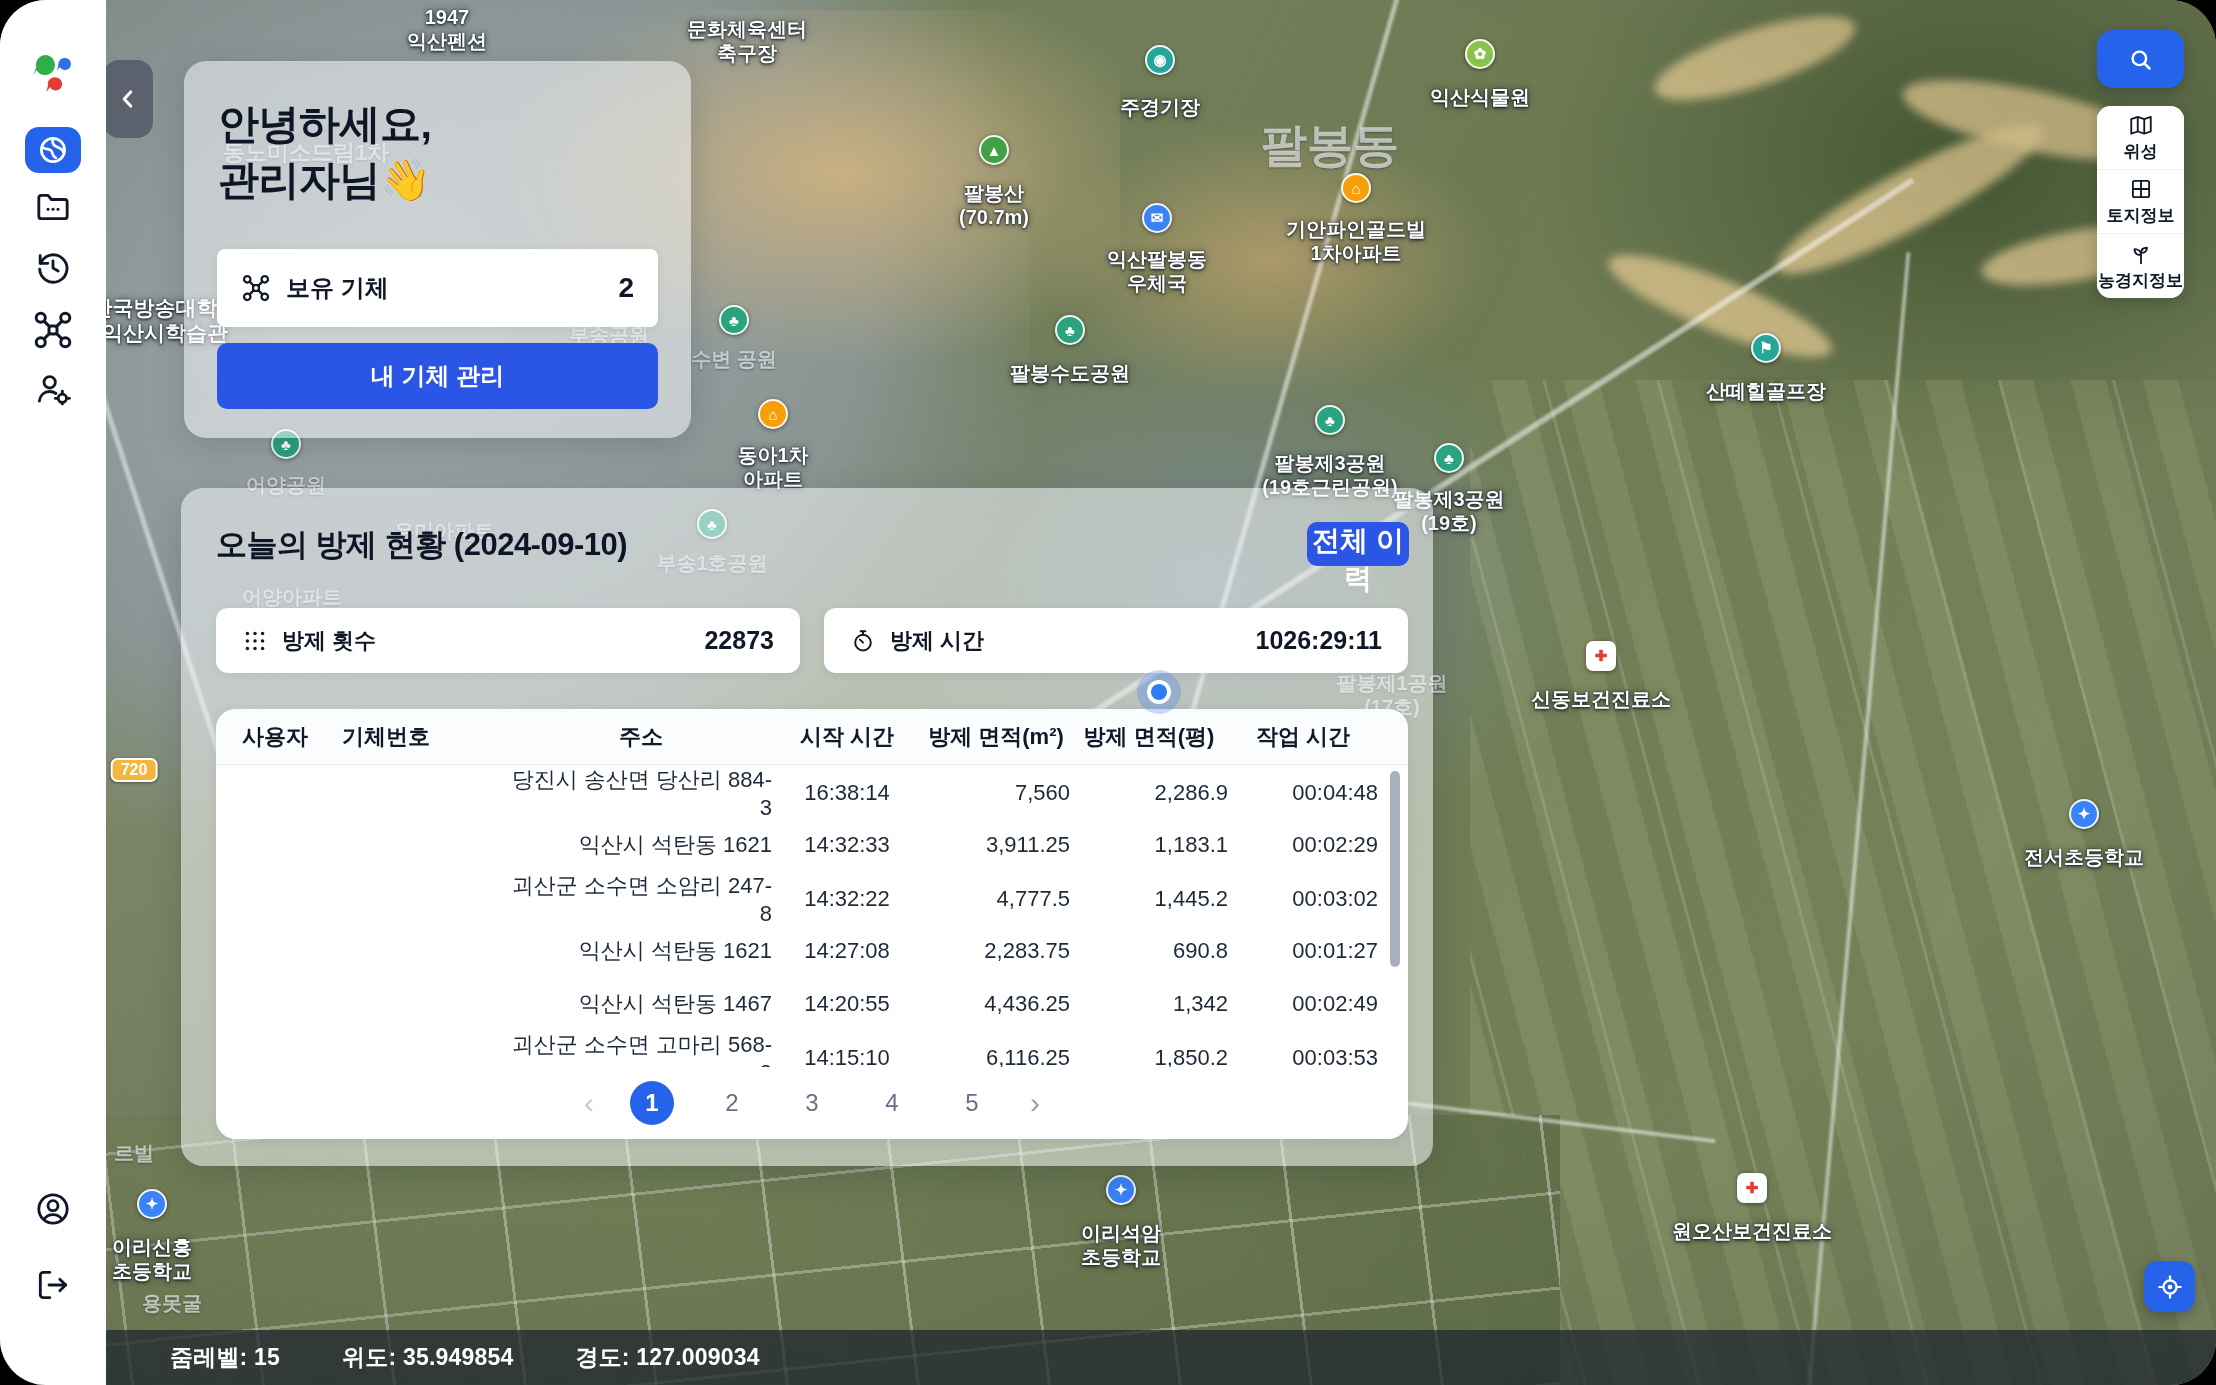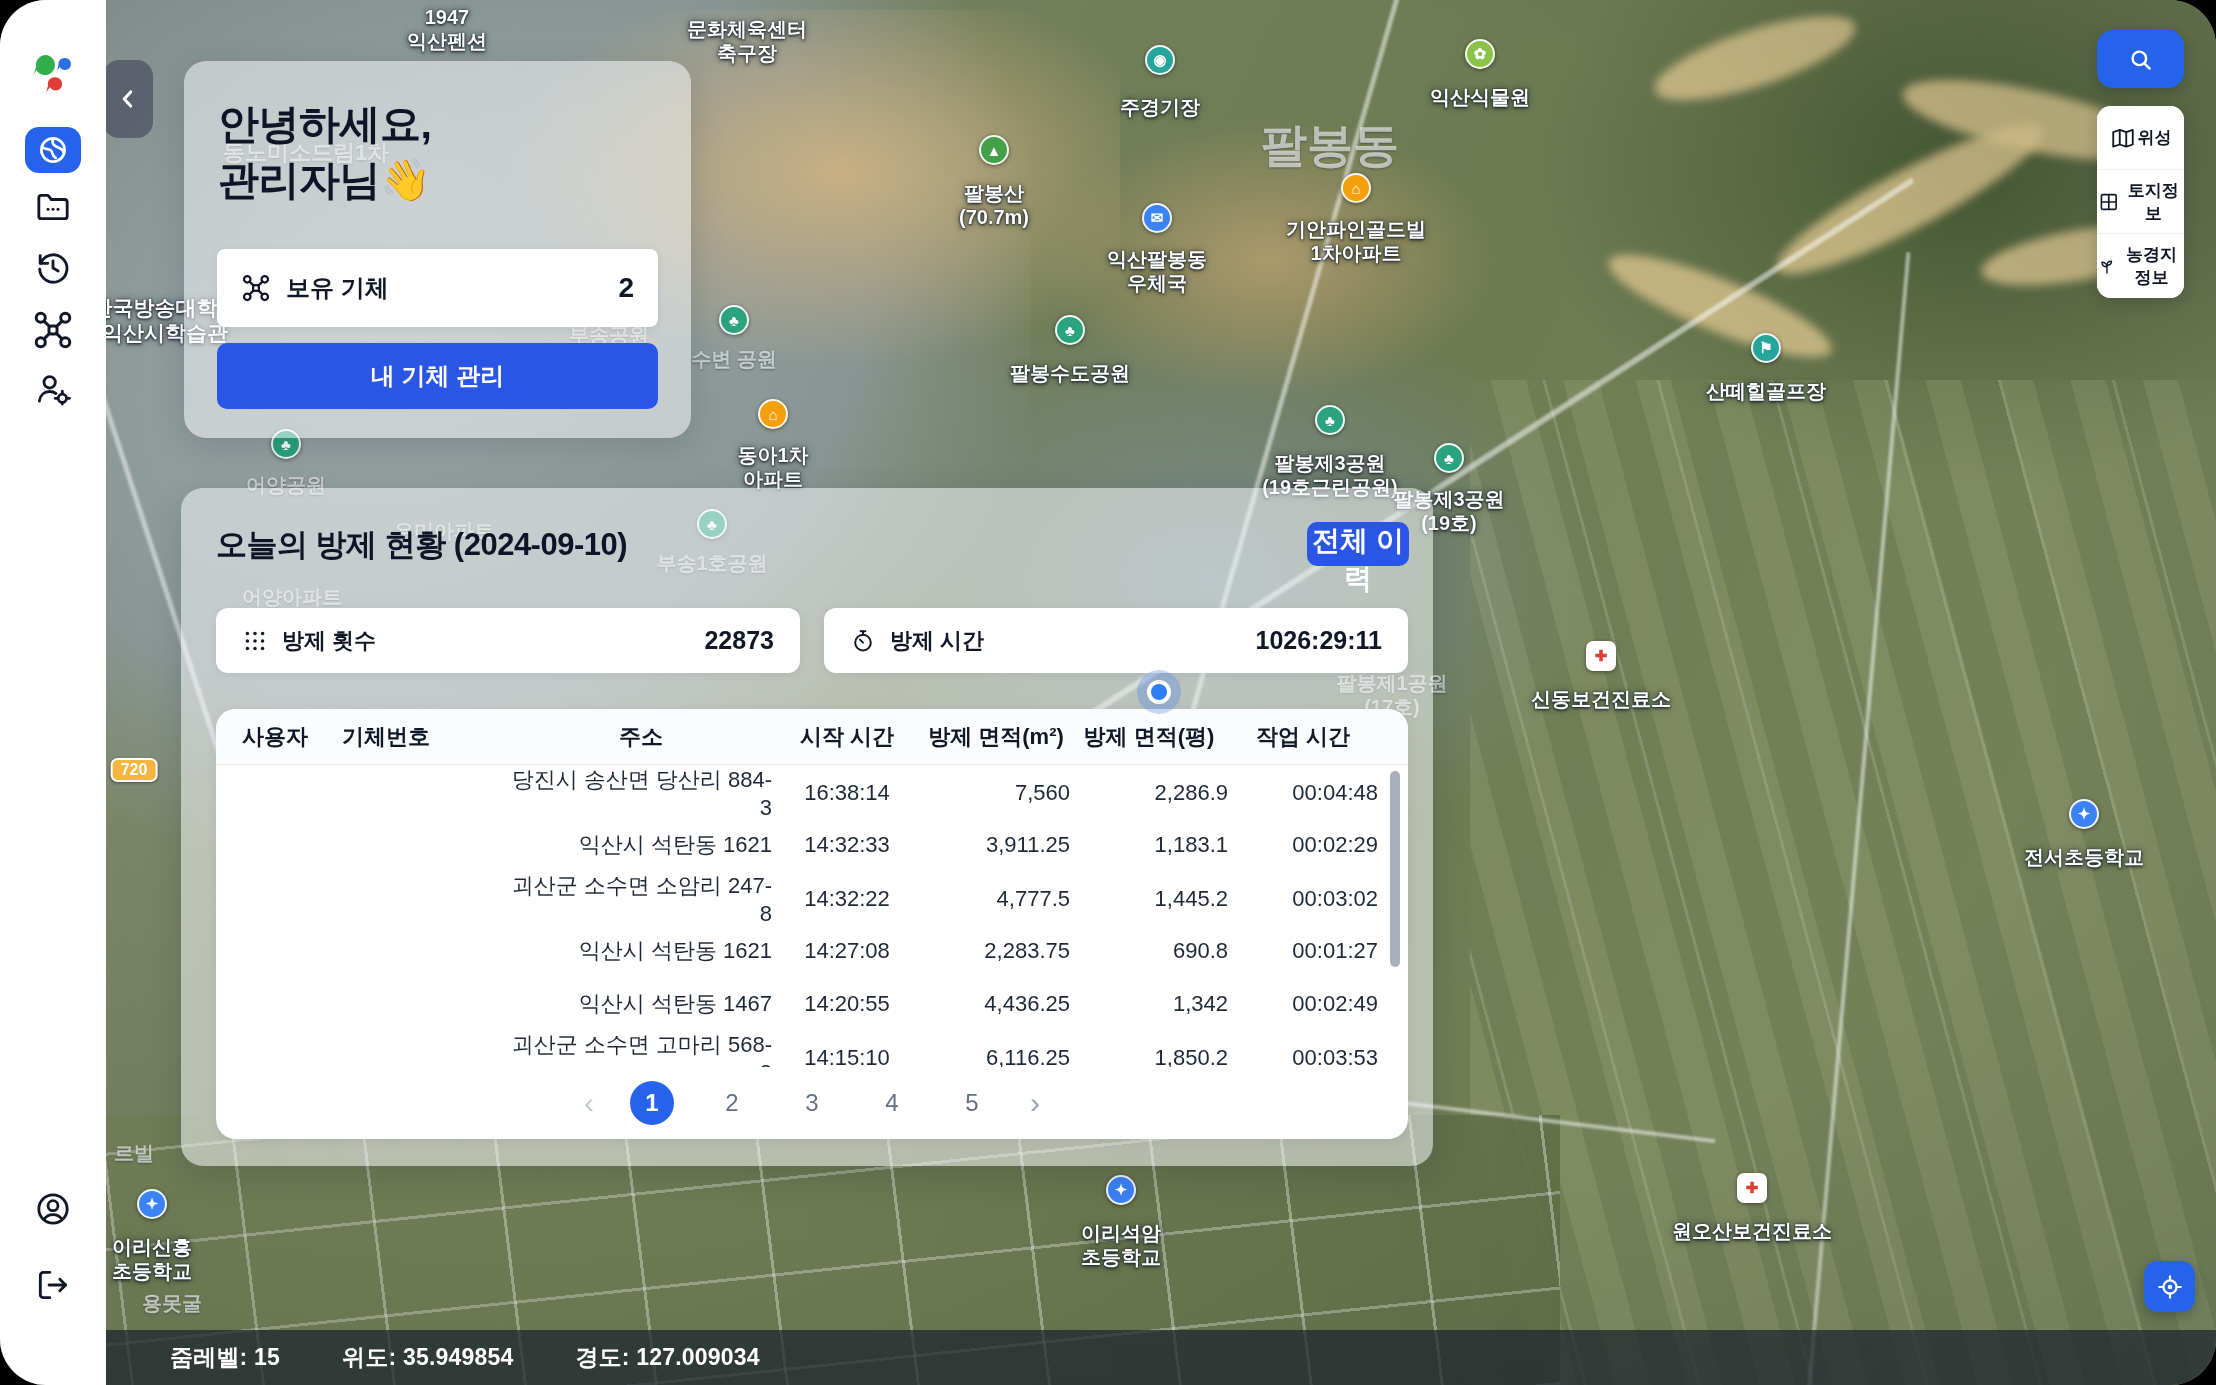--- a/index.html
+++ b/index.html
@@ -107,21 +107,21 @@
   .page-btn.active { background:#2563eb; color:#fff; font-weight:700; }
   .page-arrow { font-size:30px; color:#98a2b3; background:none; border:none; cursor:pointer; font-family:inherit; }
   .page-arrow.prev { color:#c6cbd3; }
 
   
   .search-btn { position:absolute; left:2097px; top:30px; width:87px; height:58px; background:#2563eb; border:none;
     border-radius:16px; z-index:30; display:flex; align-items:center; justify-content:center; cursor:pointer;
     box-shadow:0 4px 12px rgba(15,23,42,.25); }
   .layer-panel { position:absolute; left:2097px; top:106px; width:87px; z-index:30; background:#fff; border-radius:14px;
     overflow:hidden; box-shadow:0 4px 14px rgba(15,23,42,.22); }
-  .layer-cell { height:64px; display:flex; flex-direction:row; align-items:center; justify-content:center; gap:2px;
+  .layer-cell { height:64px; display:flex; flex-direction:column; align-items:center; justify-content:center; gap:2px;
     border-bottom:1px solid #eceff3; cursor:pointer; background:#fff; border-left:none; border-right:none; border-top:none; width:100%; font-family:inherit; }
   .layer-cell:last-child { border-bottom:none; }
   .layer-label { font-size:17px; font-weight:600; color:#101828; }
   .locate-btn { position:absolute; left:2144px; top:1261px; width:51px; height:51px; background:#2563eb; border:none;
     border-radius:14px; z-index:30; display:flex; align-items:center; justify-content:center; cursor:pointer;
     box-shadow:0 4px 12px rgba(15,23,42,.3); }
 
   
   .status-bar { position:absolute; left:0; right:0; bottom:0; height:55px; background:rgba(28,34,44,.72); z-index:40;
     display:flex; align-items:center; padding-left:170px; gap:62px; }

